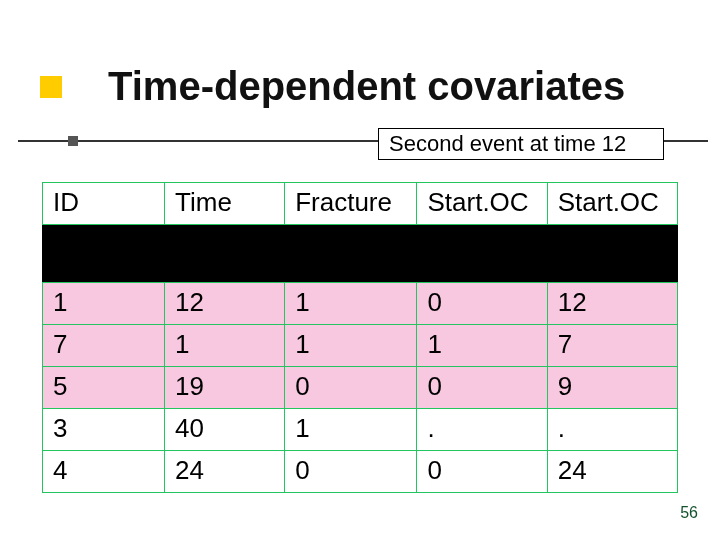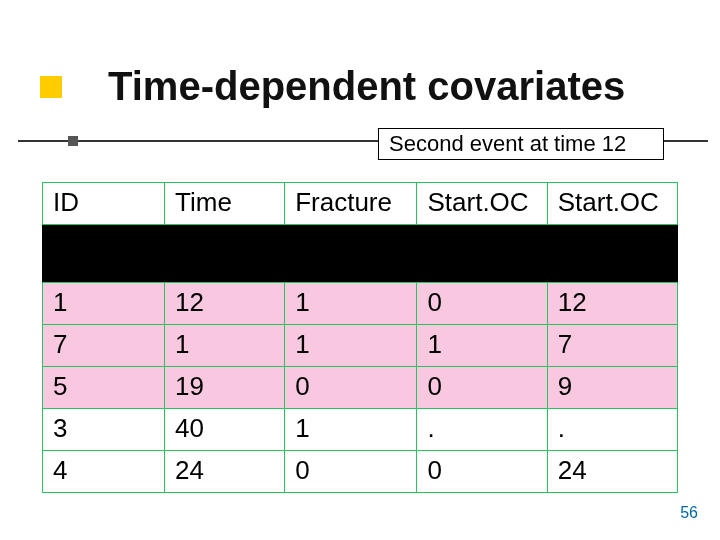--- a/index.html
+++ b/index.html
@@ -102,21 +102,21 @@
     height: 58px;
   }
   .hl td {
     background: #F8C8E0;
   }
   .pagenum {
     position: absolute;
     right: 22px;
     bottom: 18px;
     font-size: 16px;
-    color: #0369a1;
+    color: #14532d;
   }
 </style>
 </head>
 <body>
 
 <div class="slide">
 
   <div class="title-square"></div>
   <div class="title-wrap">
     <span class="title-text">Time-dependent covariates</span>

